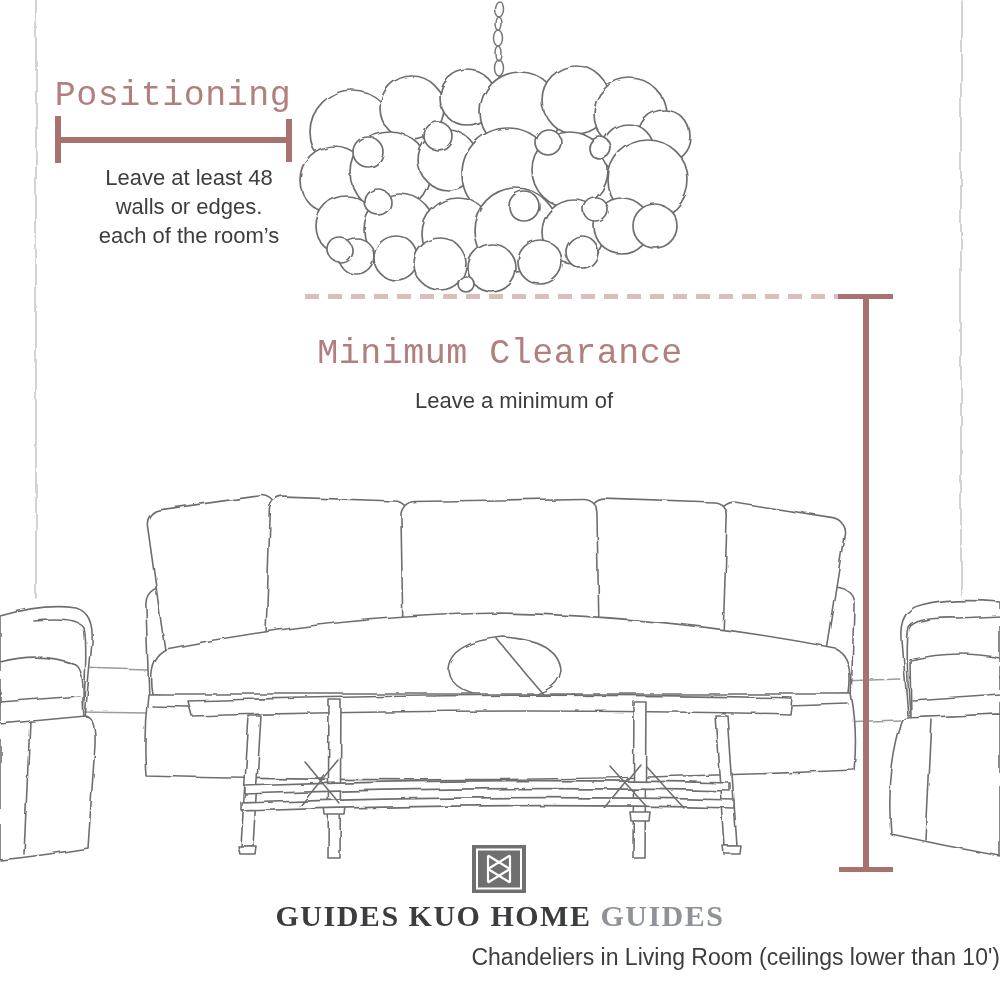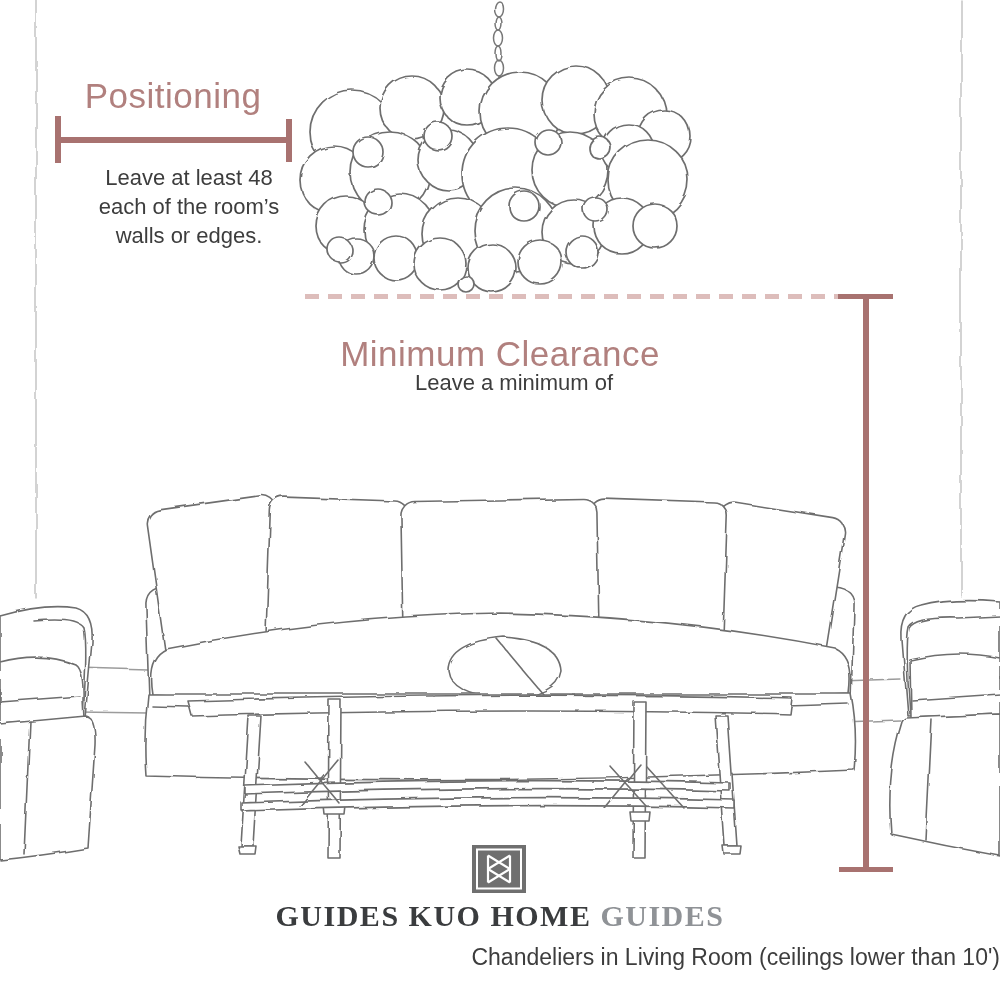--- a/index.html
+++ b/index.html
@@ -15,27 +15,27 @@
   
   .h-measure{left:55px;top:137px;width:237px;height:6px;background:var(--rose-line);}
   .cap-l{left:55px;top:116px;width:6px;height:47px;background:var(--rose-line);}
   .cap-r{left:286px;top:119px;width:6px;height:43px;background:var(--rose-line);}
   .dash-line{left:305px;top:294px;width:533px;height:5px;
     background:repeating-linear-gradient(90deg,var(--rose-dash) 0 14px,transparent 14px 23px);}
   .v-cap-top{left:838px;top:294px;width:55px;height:5px;background:var(--rose-line);}
   .v-measure{left:863px;top:294px;width:6px;height:578px;background:var(--rose-line);}
   .v-cap-bottom{left:839px;top:867px;width:54px;height:5px;background:var(--rose-line);}
   
-  .h-serif{font-family:Liberation Sans, sans-serif;color:var(--rose-text);font-size:35px;
+  .h-serif{font-family:Liberation Mono, monospace;color:var(--rose-text);font-size:35px;
     font-weight:400;text-align:center;letter-spacing:.5px;}
   .title-pos{left:30px;top:76px;width:286px;}
   .title-clr{left:300px;top:334px;width:400px;}
   .para{color:var(--ink);font-size:22px;line-height:29px;text-align:center;padding-left:28px;}
   .para-pos{left:35px;top:163px;width:280px;}
-  .para-clr{left:300px;top:368px;width:400px;}
+  .para-clr{left:300px;top:386px;width:400px;}
   
   .logo{left:472px;top:845px;width:54px;height:48px;}
   .brand-line{left:0;top:899px;width:1000px;text-align:center;
     font-family:"Liberation Serif",serif;font-weight:bold;font-size:30px;
     letter-spacing:1.5px;color:var(--brand-ink);}
   .brand-line .guides{color:var(--guides-gray);margin-left:9px;}
   .subtitle{left:0;top:944px;width:1000px;text-align:right;font-size:23px;color:var(--ink);}
 </style>
 </head>
 <body>
@@ -178,22 +178,22 @@
 <div class="abs cap-r"></div>
 
 <div class="abs dash-line"></div>
 <div class="abs v-cap-top"></div>
 <div class="abs v-measure"></div>
 <div class="abs v-cap-bottom"></div>
 
 <div class="abs h-serif title-pos">Positioning</div>
 <div class="abs para para-pos">
   <div>Leave at least 48</div>
+  <div>walls or edges.</div>
   <div>each of the room’s</div>
-  <div>walls or edges.</div>
 </div>
 
 <div class="abs h-serif title-clr">Minimum Clearance</div>
 <div class="abs para para-clr">
   <div>Leave a minimum of</div>
 </div>
 
 <svg class="abs logo" viewBox="0 0 54 48">
   <rect x="0" y="0" width="54" height="48" fill="#6f6f6f"></rect>
   <rect x="5" y="4.5" width="44" height="39" fill="none" stroke="#ffffff" stroke-width="2"></rect>

